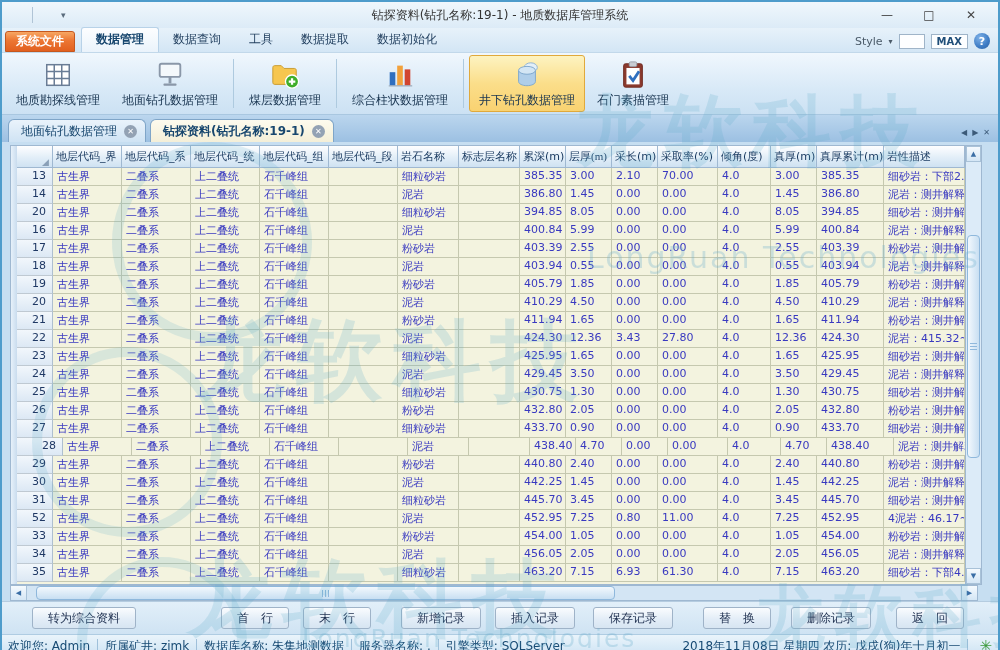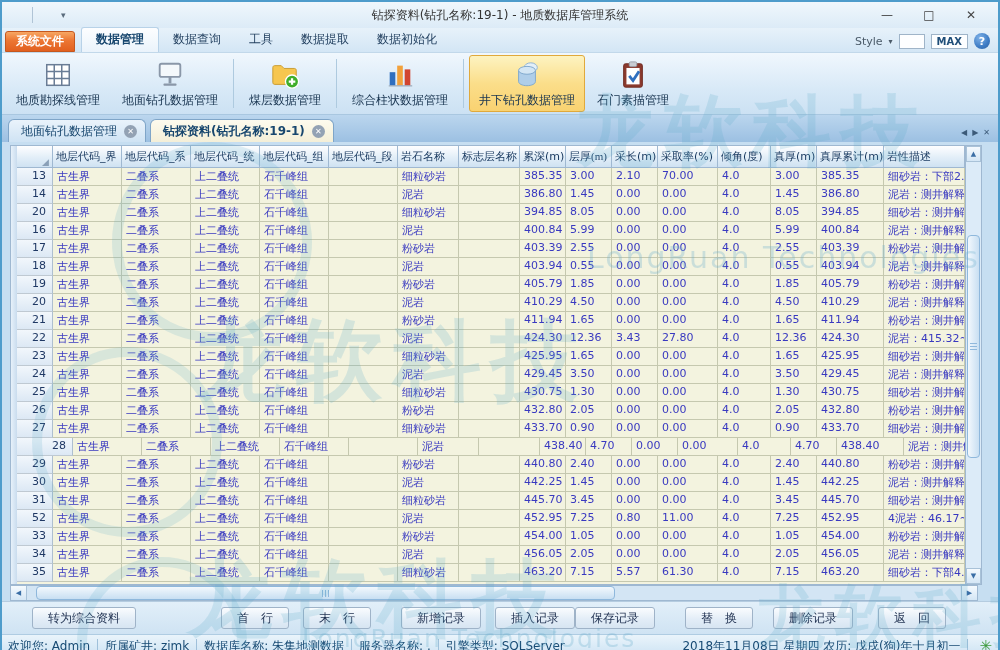--- a/index.html
+++ b/index.html
@@ -44,21 +44,21 @@
   .dtabnav { margin-left:auto; display:flex; gap:5px; align-items:center; padding:0 2px 5px 0; font-size:8px; color:#3C5A78; }
 
   
   .gridzone { flex:0 0 auto; height:443px; display:flex; padding:3px 0 0 8px; }
   .leftstrip { width:7px; background:linear-gradient(90deg,#E7F1FA,#C9DCEE); border:1px solid #9FB8D1; border-right:none; }
   .gridmain { width:948px; background:#F3F3DF; border-top:1px solid #9FB8D1; border-bottom:1px solid #9FB8D1; overflow:hidden; }
   .ghead { display:flex; height:22px; }
   .hcell { flex:0 0 auto; background:linear-gradient(#FEFEFF,#E2EEF8 55%,#CFE2F2); border-right:1px solid #9FB8D1; border-bottom:1px solid #9FB8D1; font-size:11px; color:#17375E; display:flex; align-items:center; padding:0 3px; white-space:nowrap; overflow:hidden; }
   .hcell.corner { justify-content:flex-end; align-items:flex-end; }
   .tri { font-size:9px; color:#8AA0B8; line-height:9px; }
-  .grow { display:flex; height:18px; }
+  .grow { display:flex; height:18px;justify-content:center; }
   .rncell { flex:0 0 auto; background:linear-gradient(#F2F7FC,#DCE8F4); border-right:1px solid #AEBFCF; border-bottom:1px solid #BFC9D2; font-size:11px; color:#1F3864; text-align:right; padding:1px 6px 0 0; }
   .gcell { flex:0 0 auto; border-right:1px solid #C5C8AF; border-bottom:1px solid #C5C8AF; font-size:11px; color:#3939C0; padding:1px 0 0 4px; white-space:nowrap; overflow:hidden; }
   .vscroll { width:17px; background:#DCEBF8; border:1px solid #9FB8D1; display:flex; flex-direction:column; }
   .sbtn { height:16px; background:linear-gradient(#F5FAFE,#D4E6F5); border:1px solid #A9C2D8; font-size:7px; color:#3A6EA5; display:flex; align-items:center; justify-content:center; }
   .vtrack { flex:1; position:relative; }
   .vthumb { position:absolute; left:1px; right:1px; top:18%; height:55%; background:linear-gradient(90deg,#F2F8FD,#C8DFF2); border:1px solid #8FB8DC; border-radius:4px; display:flex; align-items:center; justify-content:center; }
   .griph { width:7px; height:8px; background:repeating-linear-gradient(#8FB8DC 0 1px,transparent 1px 3px); }
   .hscrollrow { flex:0 0 auto; height:16px; margin:0 20px 0 8px; display:flex; background:#D3E5F4; border:1px solid #9FB8D1; }
   .hbtn { width:16px; height:100%; background:linear-gradient(#F5FAFE,#D4E6F5); border-right:1px solid #A9C2D8; font-size:7px; color:#3A6EA5; display:flex; align-items:center; justify-content:center; }
   .hbtn.right { border-right:none; border-left:1px solid #A9C2D8; }
@@ -627,21 +627,21 @@
             <div class="rncell" style="width: 36px;">35</div>
             <div class="gcell" style="width: 69px;">古生界</div>
             <div class="gcell" style="width: 69px;">二叠系</div>
             <div class="gcell" style="width: 69px;">上二叠统</div>
             <div class="gcell" style="width: 69px;">石千峰组</div>
             <div class="gcell" style="width: 69px;"></div>
             <div class="gcell" style="width: 61px;">细粒砂岩</div>
             <div class="gcell" style="width: 61px;"></div>
             <div class="gcell" style="width: 46px;">463.20</div>
             <div class="gcell" style="width: 46px;">7.15</div>
-            <div class="gcell" style="width: 46px;">5.57</div>
+            <div class="gcell" style="width: 46px;">6.93</div>
             <div class="gcell" style="width: 60px;">61.30</div>
             <div class="gcell" style="width: 53px;">4.0</div>
             <div class="gcell" style="width: 46px;">7.15</div>
             <div class="gcell" style="width: 67px;">463.20</div>
             <div class="gcell" style="width: 81px;">细砂岩：下部4.43m</div>
           </div>
         </div>
     </div>
     <div class="vscroll">
       <div class="sbtn">▲</div>
@@ -663,21 +663,21 @@
     </div>
     <div class="hbtn right">▶</div>
   </div>
 
   <div class="actionbar">
       <div class="abtn" style="margin-left: 30px;">转为综合资料</div>
       <div class="abtn" style="margin-left: 85px;">首　行</div>
       <div class="abtn" style="margin-left: 14px;">末　行</div>
       <div class="abtn" style="margin-left: 30px;">新增记录</div>
       <div class="abtn" style="margin-left: 14px;">插入记录</div>
-      <div class="abtn" style="margin-left: 0;">保存记录</div>
+      <div class="abtn" style="margin-left: 18px;">保存记录</div>
       <div class="abtn" style="margin-left: 30px;">替　换</div>
       <div class="abtn" style="margin-left: 20px;">删除记录</div>
       <div class="abtn" style="margin-left: 25px;">返　回</div>
     </div>
 
   <div class="statusbar">
     <span>欢迎您: Admin</span>
     <span class="ssep"></span>
     <span>所属矿井: zjmk</span>
     <span class="ssep"></span>

